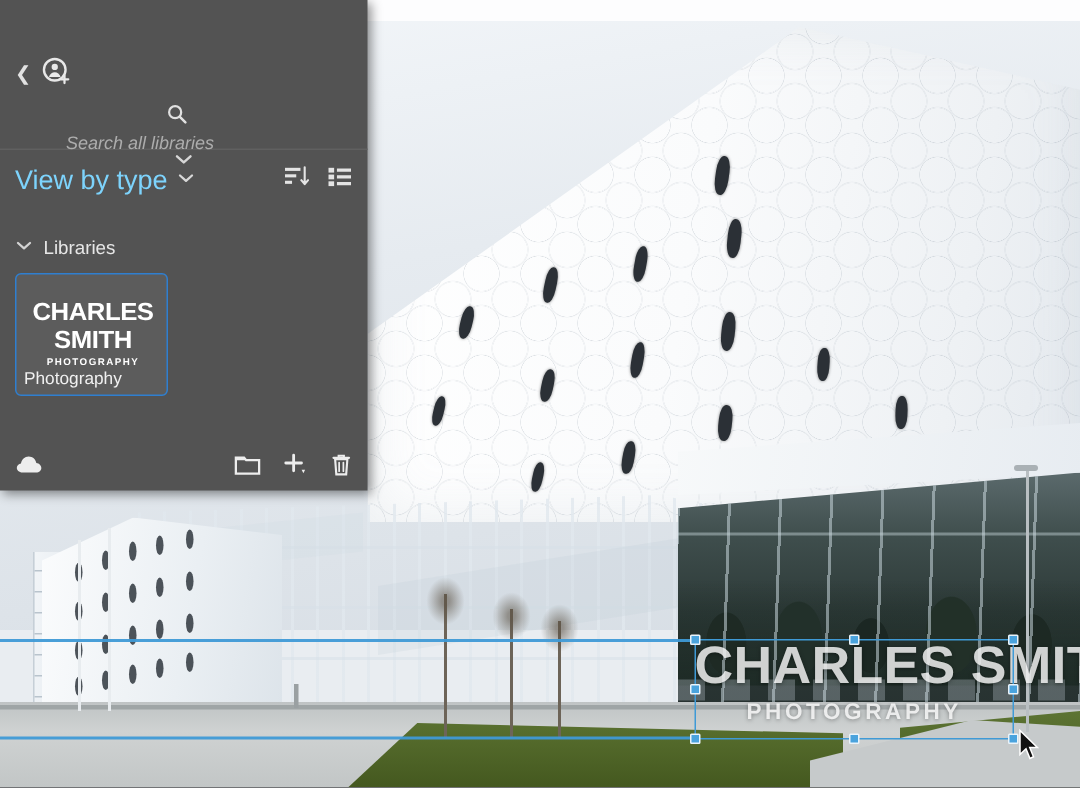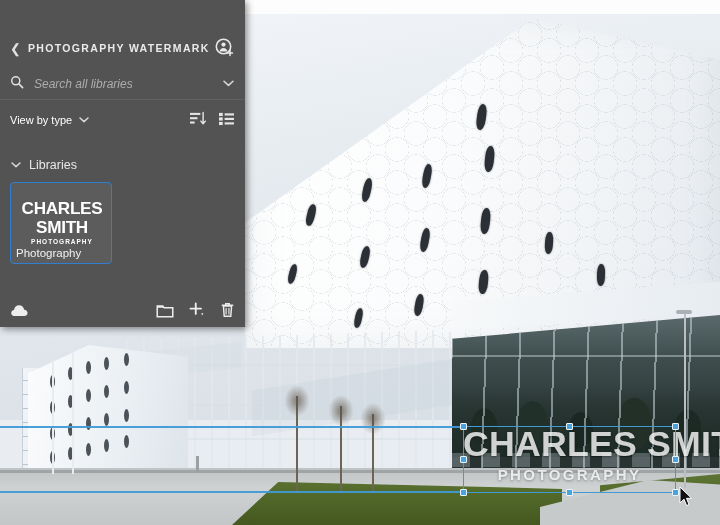--- a/index.html
+++ b/index.html
@@ -150,31 +150,31 @@
 
   .phdr { position:absolute; left:0; top:27px; width:245px; height:42px;
     display:flex; align-items:center; padding:0 10px; }
   .backchev { font-size:13px; color:#e2e2e2; margin-right:7px; line-height:1; }
   .phdr-title { font-size:10.5px; font-weight:700; letter-spacing:1.35px;
     color:#eaeaea; flex:1; white-space:nowrap; }
   .invite { width:20px; height:20px; position:relative; }
 
   .srow { position:absolute; left:0; top:69px; width:245px; height:31px;
     display:flex; align-items:center; padding:0 10px;
-    border-bottom:1px solid #606060; }
+    border-bottom:1px solid #606060;flex-direction:column; }
   .srow .mag { margin-right:10px; }
   .sinput { flex:1; background:transparent; border:0; outline:0;
     font-family:"Liberation Sans",sans-serif; font-style:italic;
     font-size:12px; color:#c9c9c9; }
   .sinput::placeholder { color:#adadad; font-style:italic; }
   .caret { color:#d6d6d6; font-size:11px; }
 
   .vrow { position:absolute; left:0; top:105px; width:245px; height:30px;
     display:flex; align-items:center; padding:0 10px; }
-  .vlabel { font-size:11px; color:#ffffff; }
+  .vlabel { font-size:18px; color:#7dd3fc; }
   .vchev { margin-left:6px; color:#d8d8d8; font-size:10px; }
   .vicons { margin-left:auto; display:flex; gap:12px; align-items:center; }
 
   .sect { position:absolute; left:0; top:154px; width:245px; height:22px;
     display:flex; align-items:center; padding:0 10px; }
   .sect-chev { color:#d4d4d4; font-size:10px; margin-right:7px; }
   .sect-label { font-size:12.5px; color:#e7e7e7; }
 
   .thumb { position:absolute; left:10px; top:182px; width:102px; height:82px;
     background:#5c5c5c; border:1.5px solid #2f7fd0; border-radius:4px; overflow:hidden; }
@@ -316,21 +316,20 @@
     <svg id="cursor" viewBox="0 0 14 22">
       <path d="M1 1 L1 17 L5 13.2 L7.6 19.6 L10 18.5 L7.5 12.3 L12.6 12.3 Z" fill="#111" stroke="#fff" stroke-width="1"></path>
     </svg>
   </div>
 
   <div id="panel">
 
 
     <div class="phdr">
       <span class="backchev">❮</span>
-      <span class="phdr-title">PHOTOGRAPHY WATERMARK</span>
       <span class="invite">
         <svg viewBox="0 0 20 20" width="20" height="20">
           <circle cx="8.5" cy="8.5" r="7.2" fill="none" stroke="#e8e8e8" stroke-width="1.6"></circle>
           <circle cx="8.5" cy="6.6" r="2.1" fill="#e8e8e8"></circle>
           <path d="M4.6 13.4c.6-2.2 2.2-3.3 3.9-3.3s3.3 1.1 3.9 3.3z" fill="#e8e8e8"></path>
           <path d="M15 12.4v5 M12.5 14.9h5" stroke="#e8e8e8" stroke-width="1.5" stroke-linecap="round"></path>
         </svg>
       </span>
     </div>
 

